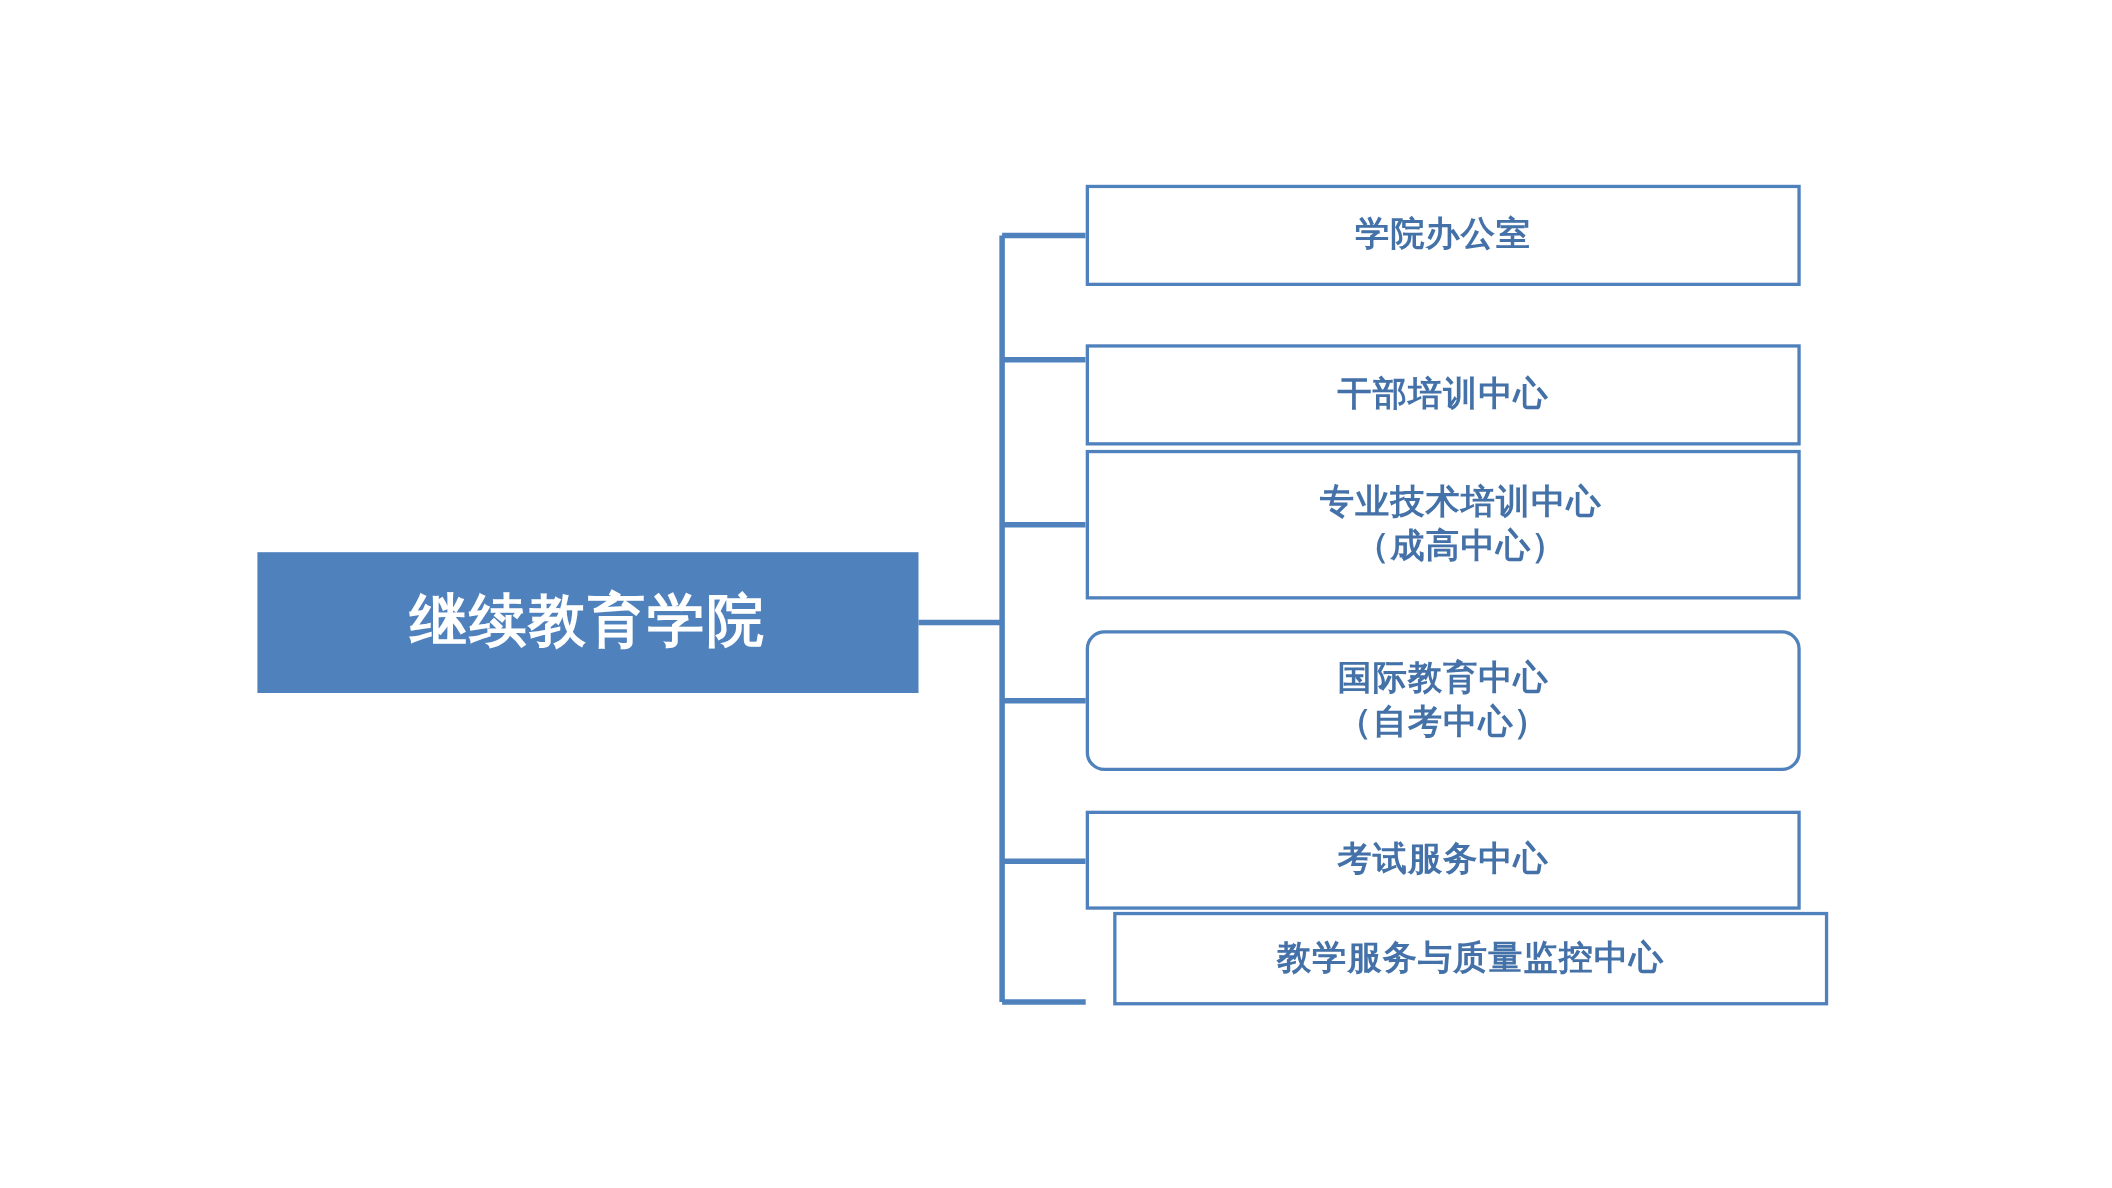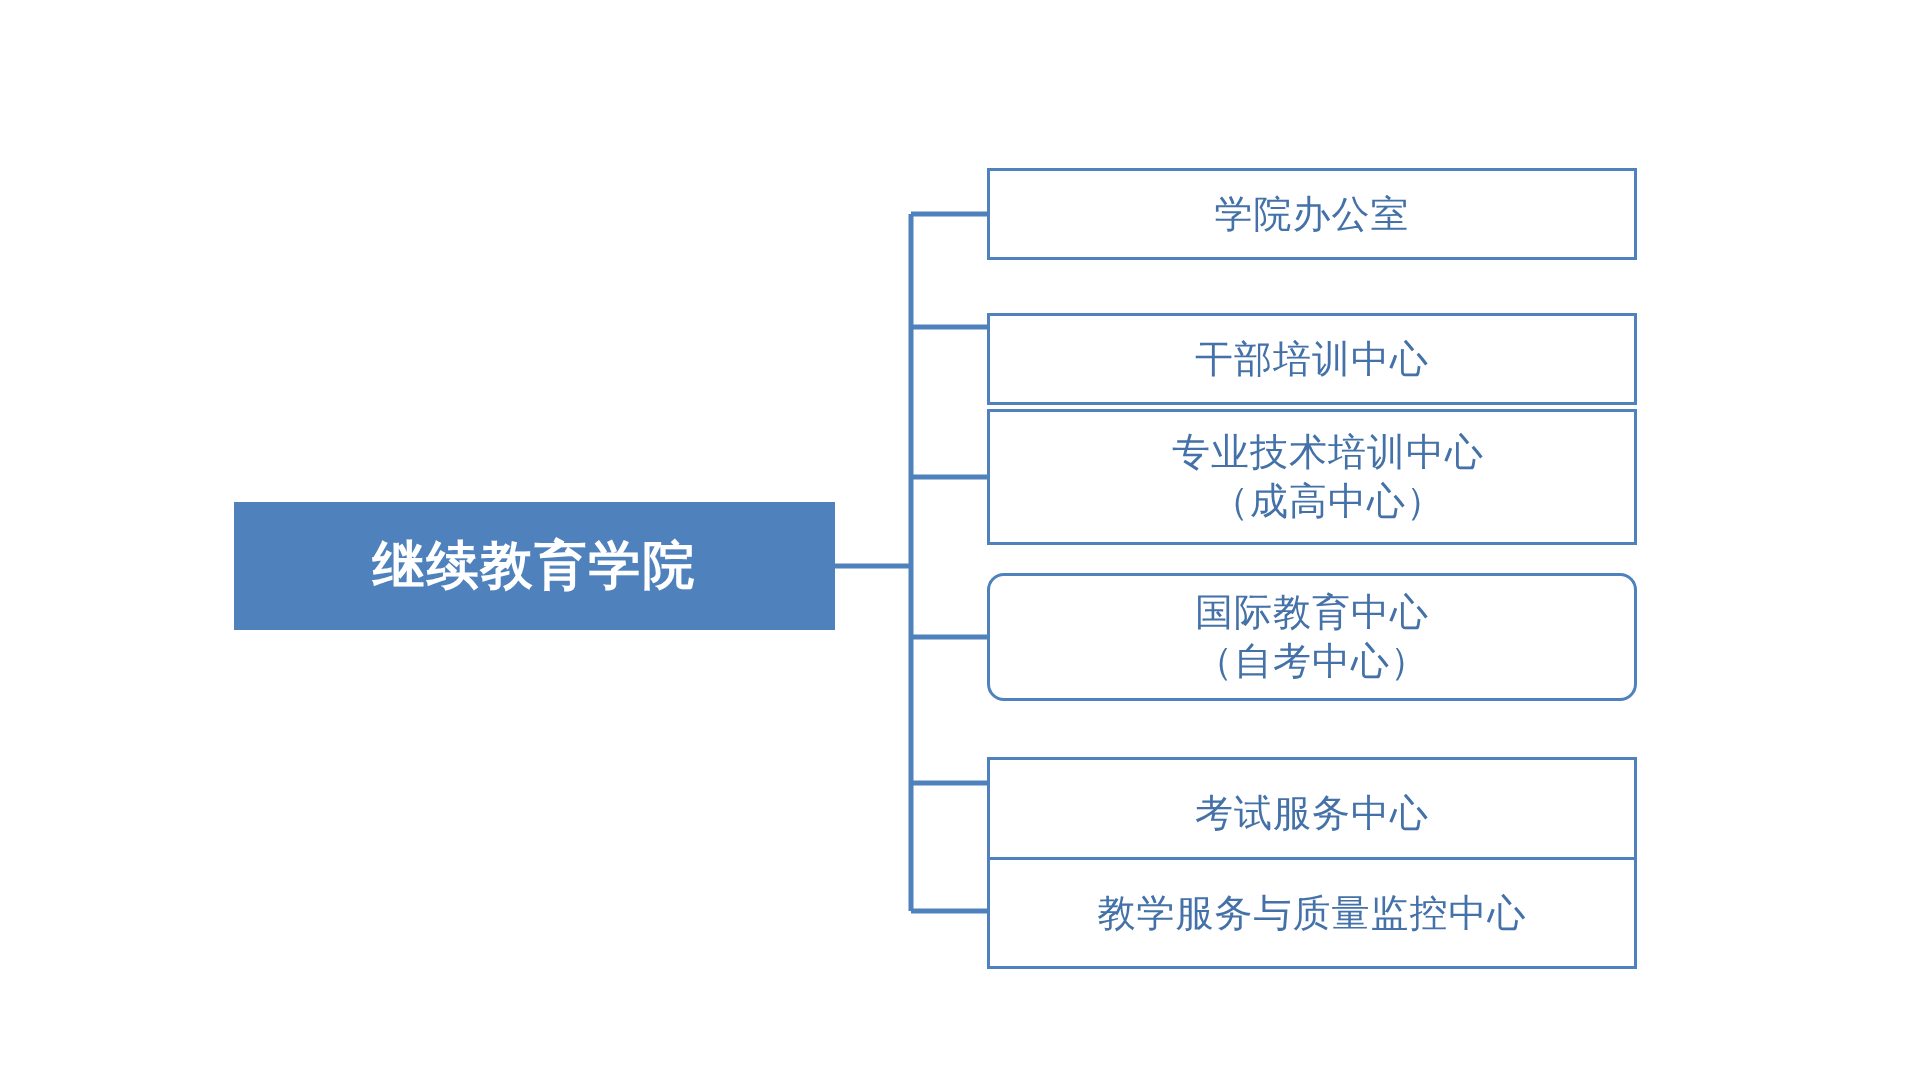--- a/index.html
+++ b/index.html
@@ -64,34 +64,34 @@
     border: 3px solid #4F81BD;
     background: #ffffff;
     display: flex;
     align-items: center;
     justify-content: center;
     box-sizing: border-box;
     z-index: 2;
   }
   .child-node .node-label {
     color: #4472A8;
-    font-size: 38px;
+    font-size: 31px;
     line-height: 1.28;
     text-align: center;
     white-space: pre-line;
     letter-spacing: 1px;
-    font-weight: 400;
+    font-weight: 700;
   }
 
   .child-1 { top: 168px;  height: 92px;  }
   .child-2 { top: 281px;  height: 92px; margin-top: 32px;  }
   .child-3 { top: 409px;  height: 136px; padding-left: 32px; }
   .child-4 { top: 573px;  height: 128px; border-radius: 17px; }
-  .child-5 { top: 737px;  height: 112px; margin-top: 20px;  }
-  .child-6 { top: 857px;  height: 112px;  }
+  .child-5 { top: 737px;  height: 90px;  }
+  .child-6 { top: 829px;  height: 85px; margin-left: 25px;  }
 </style>
 </head>
 <body>
 
 <div id="chart-canvas">
 
   <svg id="connector-layer" viewBox="0 0 1920 1080" width="1920" height="1080" xmlns="http://www.w3.org/2000/svg">
     <g stroke="#4F81BD" stroke-width="5" fill="none" stroke-linecap="butt">
 
       <path d="M 835 566 L 911 566"></path>

